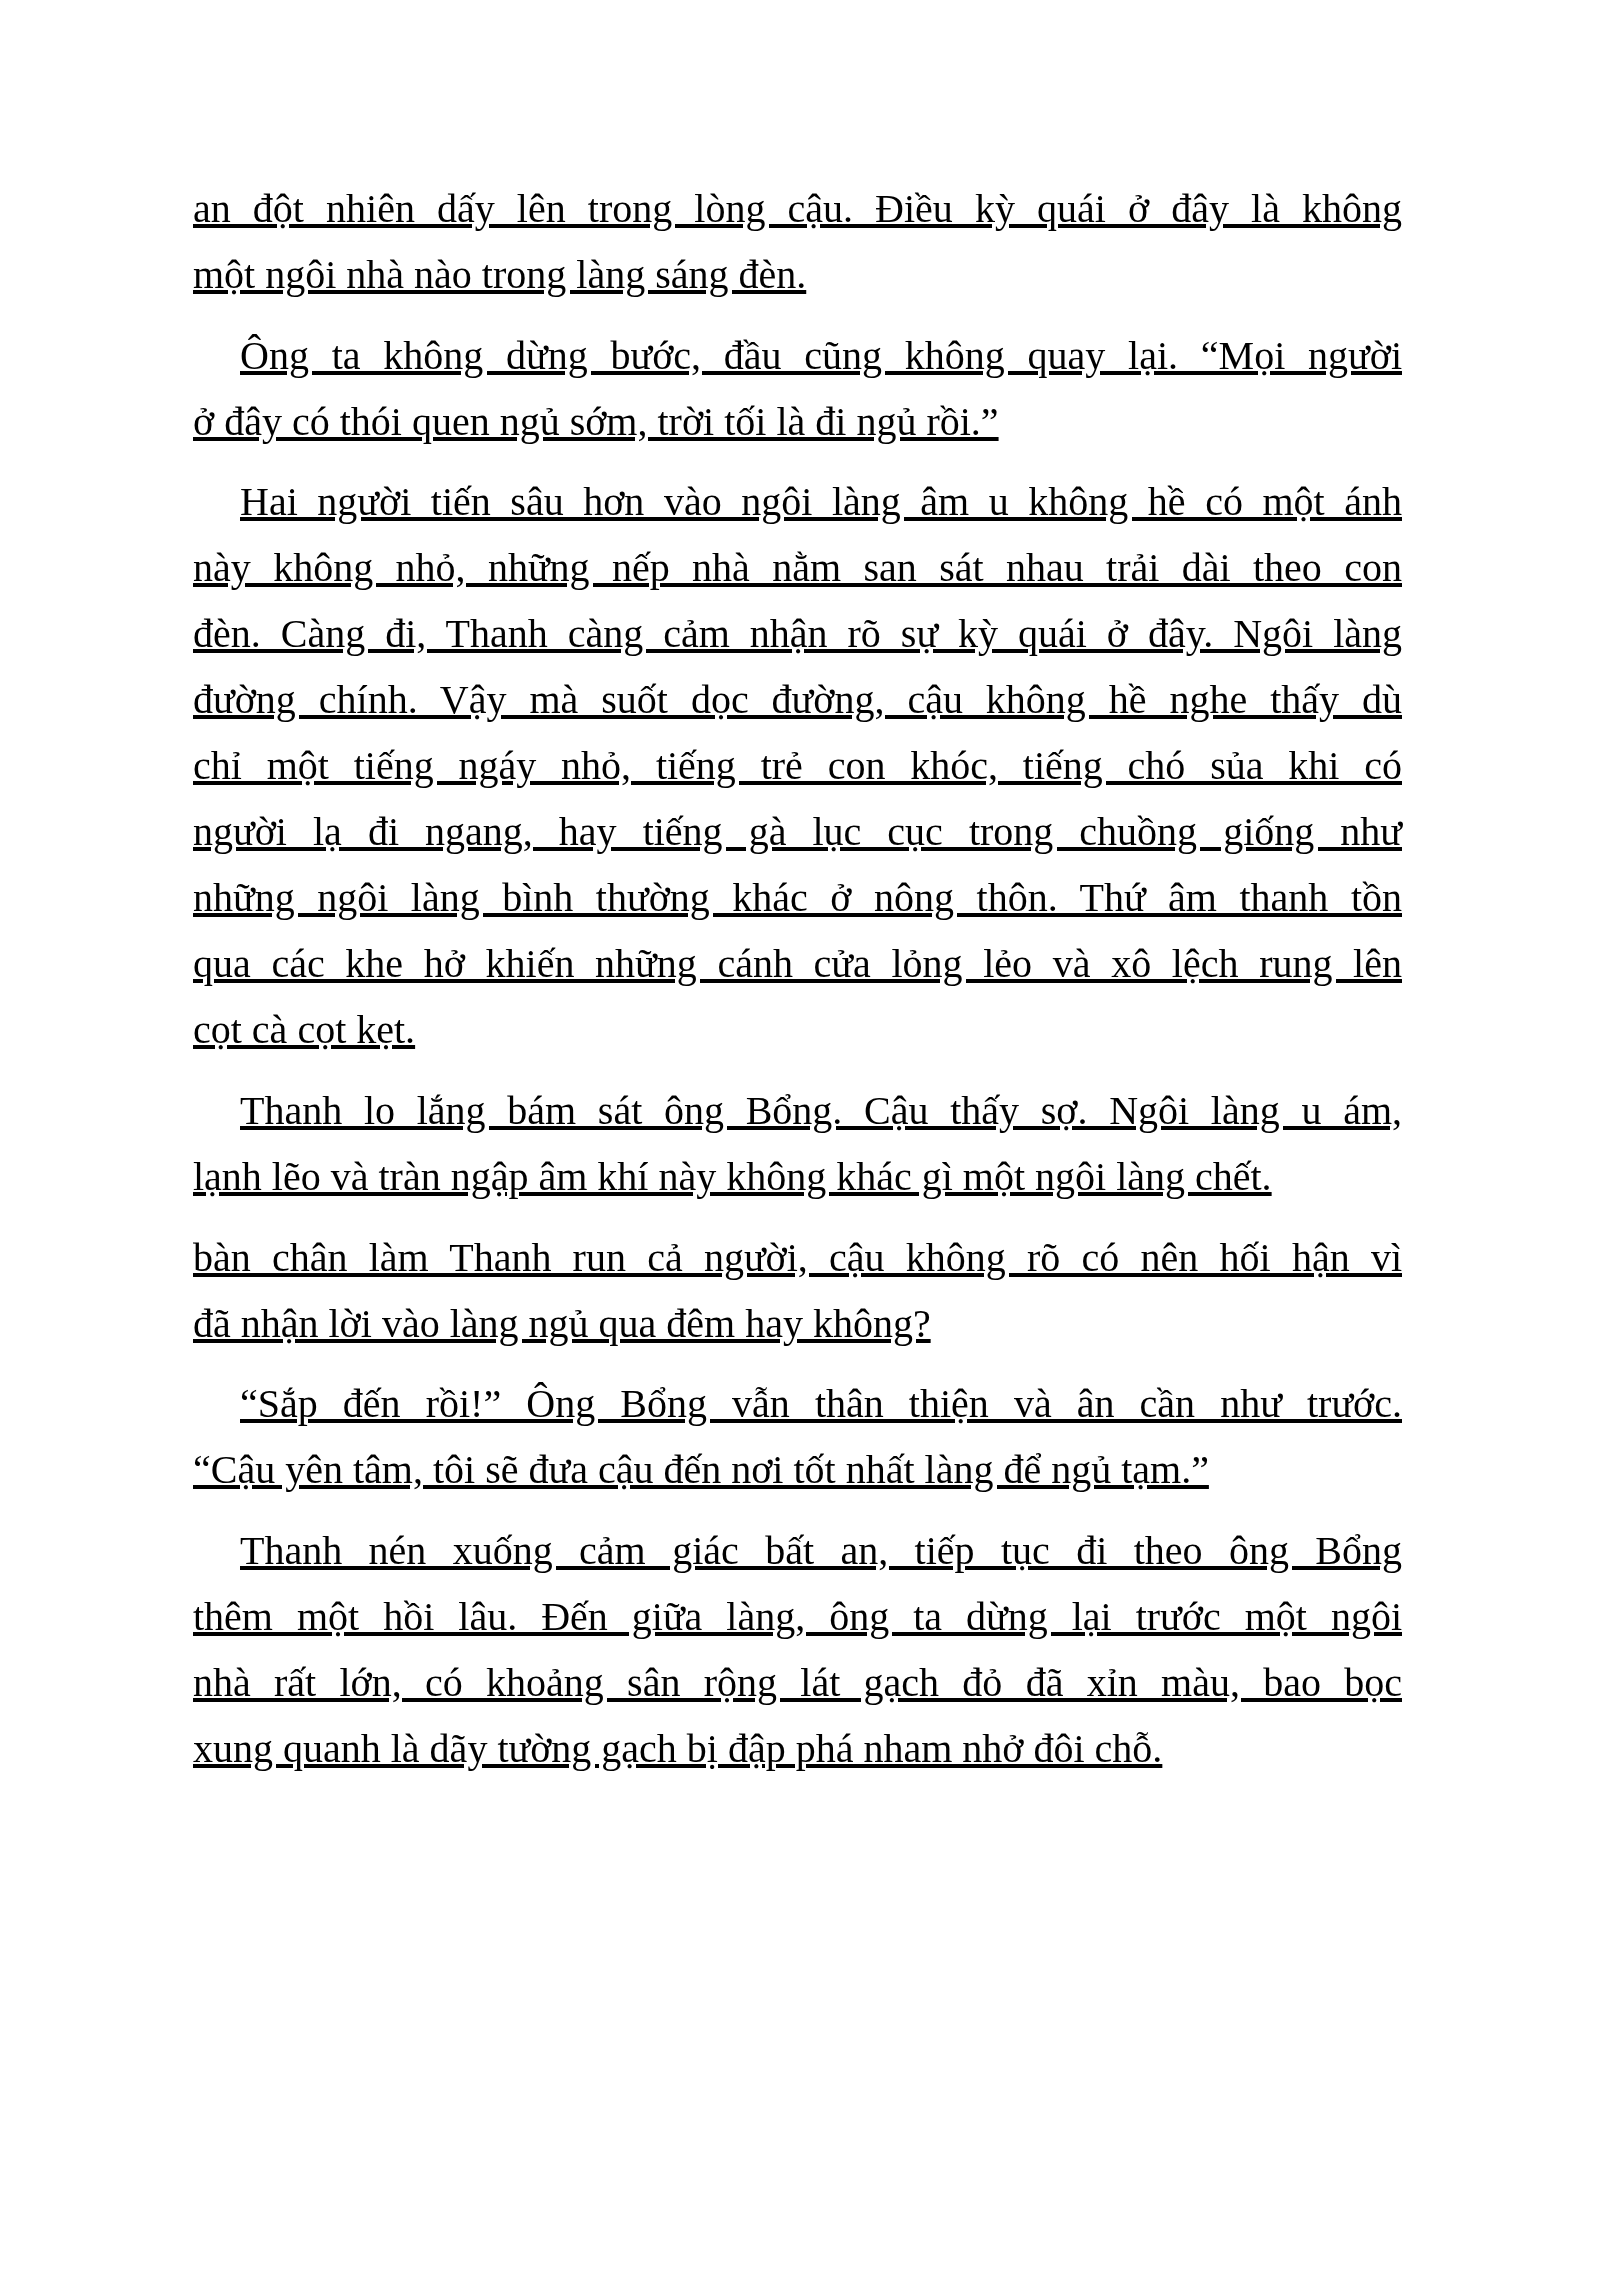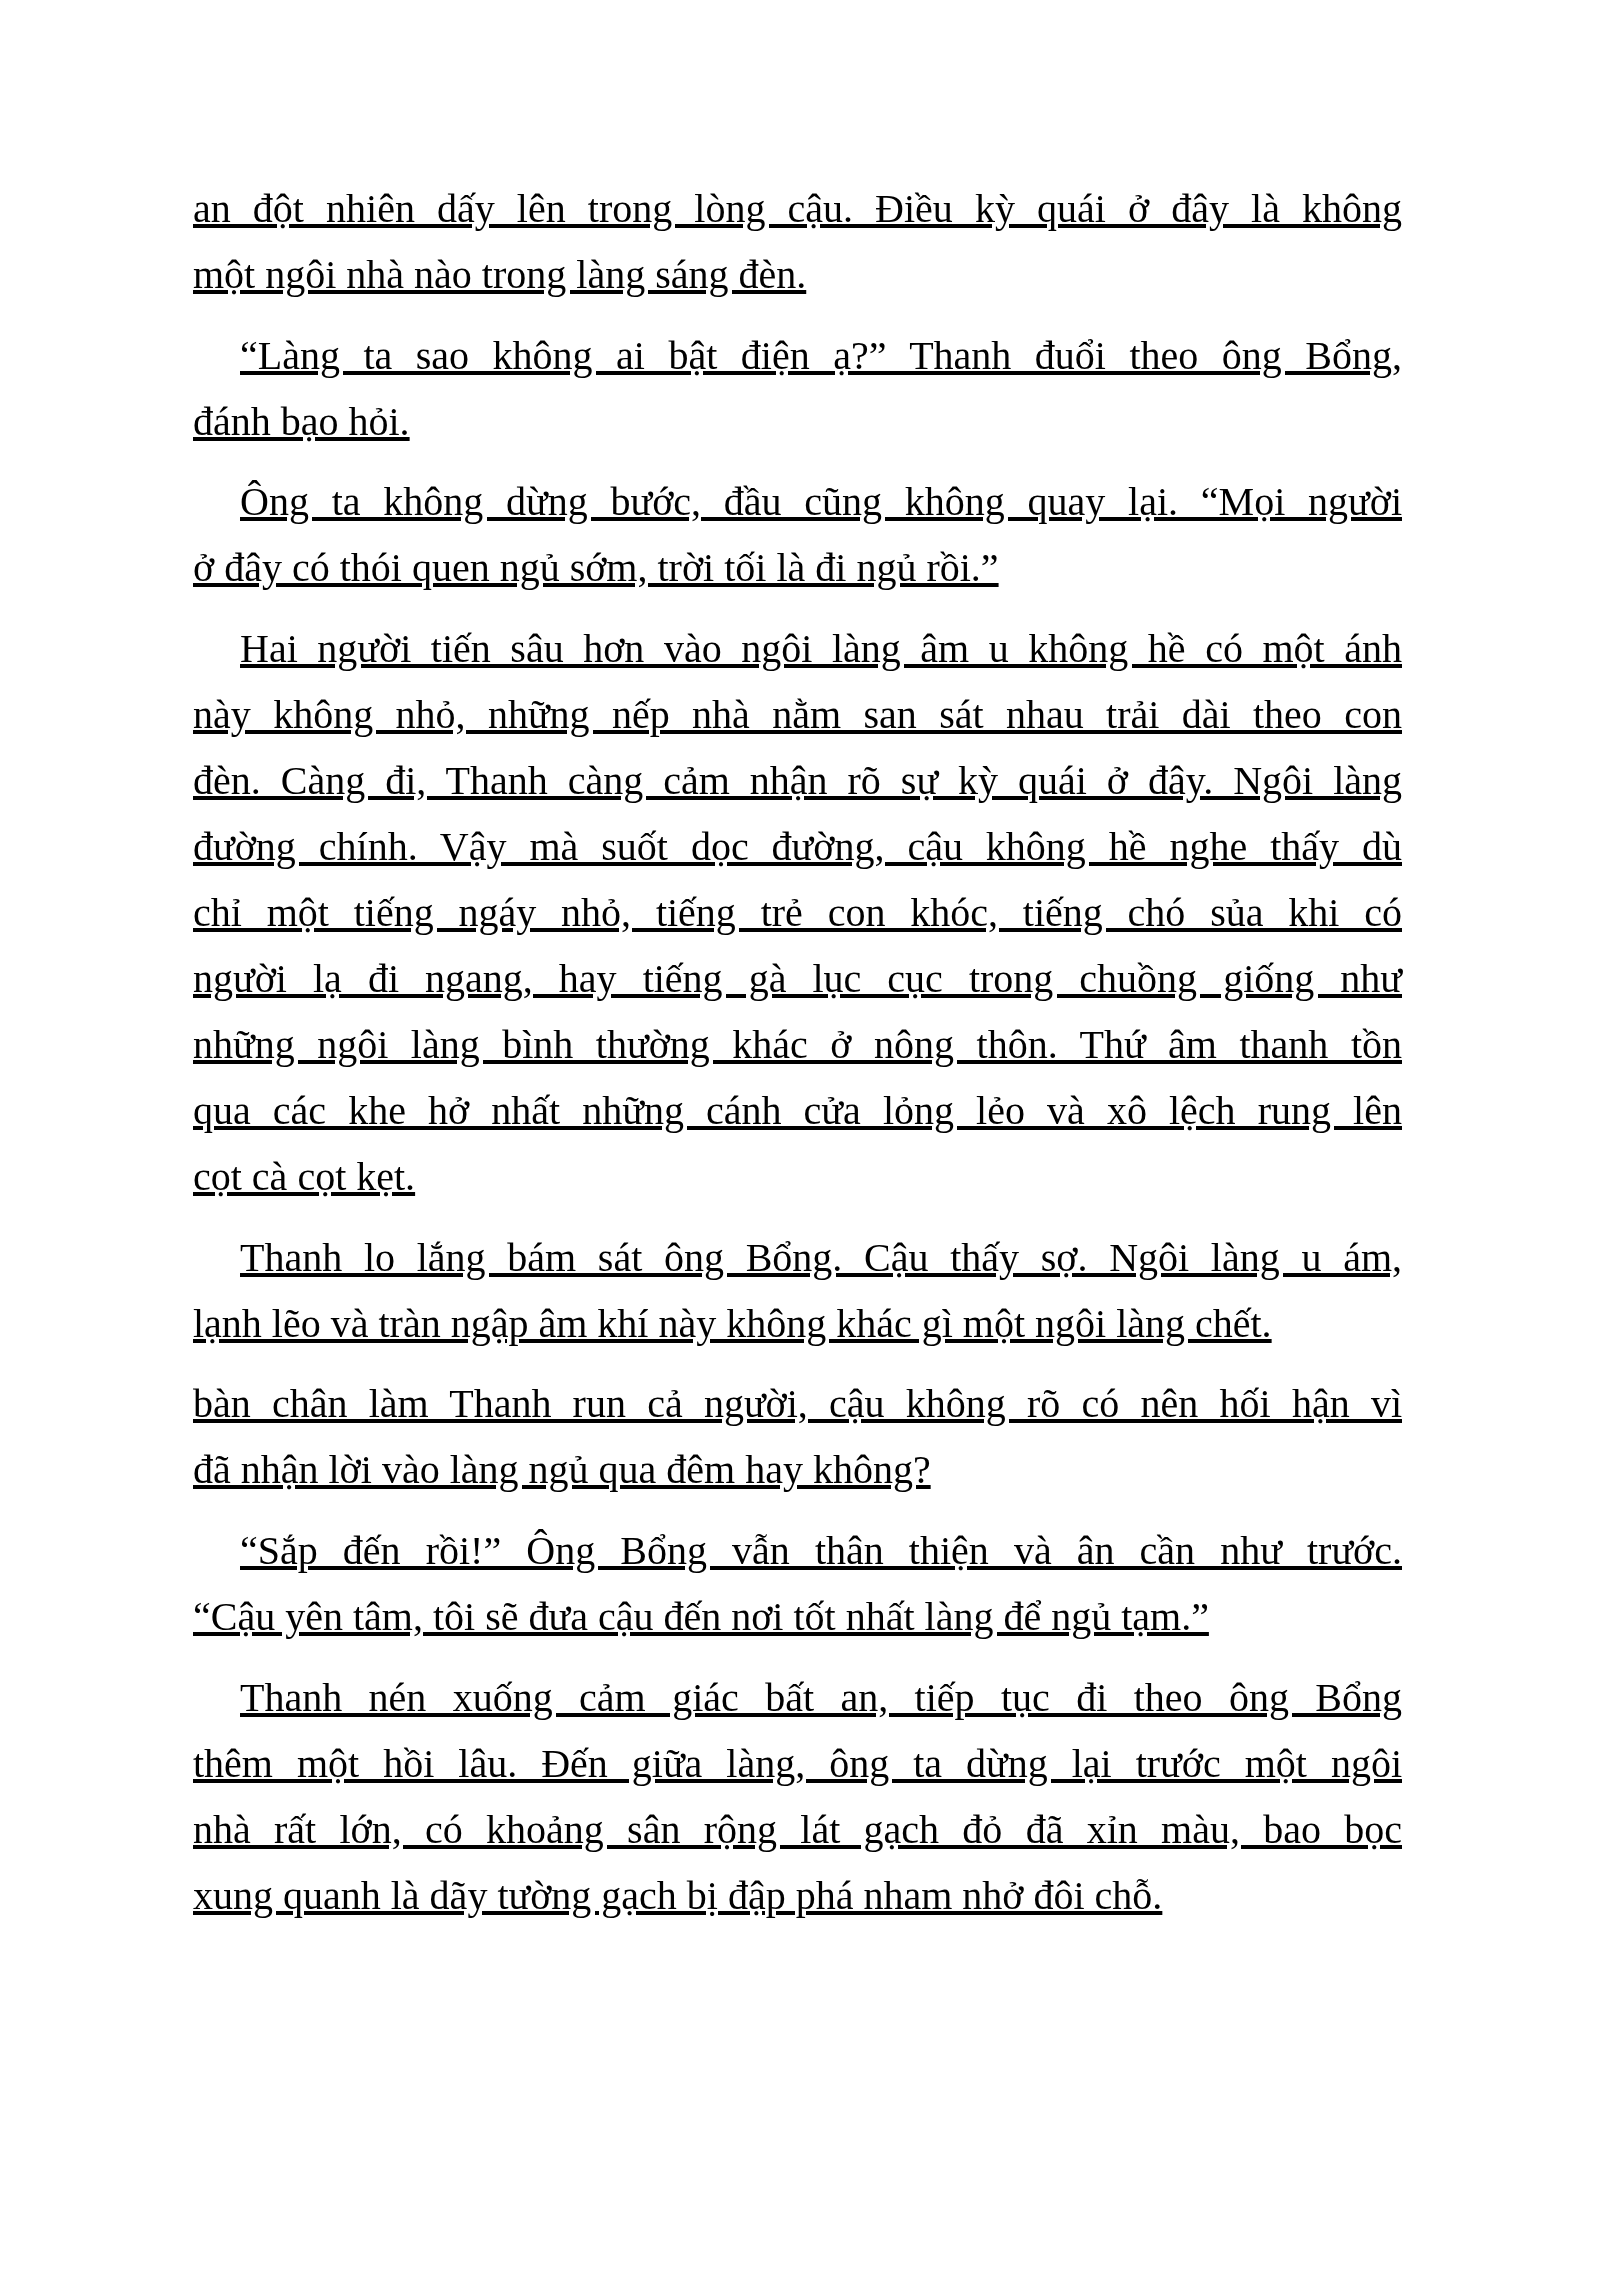--- a/index.html
+++ b/index.html
@@ -59,36 +59,32 @@
 <body>
 
 <div class="page">
 
   <div class="body-text">
       <div class="paragraph">
         <div class="line just">an đột nhiên dấy lên trong lòng cậu. Điều kỳ quái ở đây là không</div>
         <div class="line last">một ngôi nhà nào trong làng sáng đèn.</div>
       </div>
       <div class="paragraph">
-        <div class="line just indent">“Làng ta sao không ai bật điện ạ?” Thanh đuổi theo ông Bổng,</div>
-        <div class="line last">đánh bạo hỏi.</div>
-      </div>
-      <div class="paragraph">
         <div class="line just indent">Ông ta không dừng bước, đầu cũng không quay lại. “Mọi người</div>
         <div class="line last">ở đây có thói quen ngủ sớm, trời tối là đi ngủ rồi.”</div>
       </div>
       <div class="paragraph">
         <div class="line just indent">Hai người tiến sâu hơn vào ngôi làng âm u không hề có một ánh</div>
         <div class="line just">này không nhỏ, những nếp nhà nằm san sát nhau trải dài theo con</div>
         <div class="line just">đèn. Càng đi, Thanh càng cảm nhận rõ sự kỳ quái ở đây. Ngôi làng</div>
         <div class="line just">đường chính. Vậy mà suốt dọc đường, cậu không hề nghe thấy dù</div>
         <div class="line just">chỉ một tiếng ngáy nhỏ, tiếng trẻ con khóc, tiếng chó sủa khi có</div>
         <div class="line just">người lạ đi ngang, hay tiếng gà lục cục trong chuồng giống như</div>
         <div class="line just">những ngôi làng bình thường khác ở nông thôn. Thứ âm thanh tồn</div>
-        <div class="line just">qua các khe hở nhất những cánh cửa lỏng lẻo và xô lệch rung lên</div>
+        <div class="line just">qua các khe hở khiến những cánh cửa lỏng lẻo và xô lệch rung lên</div>
         <div class="line last">cọt cà cọt kẹt.</div>
       </div>
       <div class="paragraph">
         <div class="line just indent">Thanh lo lắng bám sát ông Bổng. Cậu thấy sợ. Ngôi làng u ám,</div>
         <div class="line last">lạnh lẽo và tràn ngập âm khí này không khác gì một ngôi làng chết.</div>
       </div>
       <div class="paragraph">
         <div class="line just">bàn chân làm Thanh run cả người, cậu không rõ có nên hối hận vì</div>
         <div class="line last">đã nhận lời vào làng ngủ qua đêm hay không?</div>
       </div>

